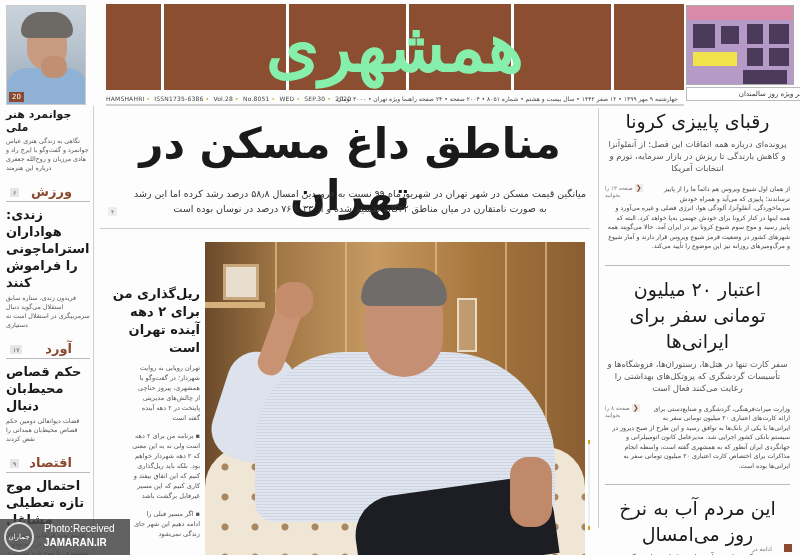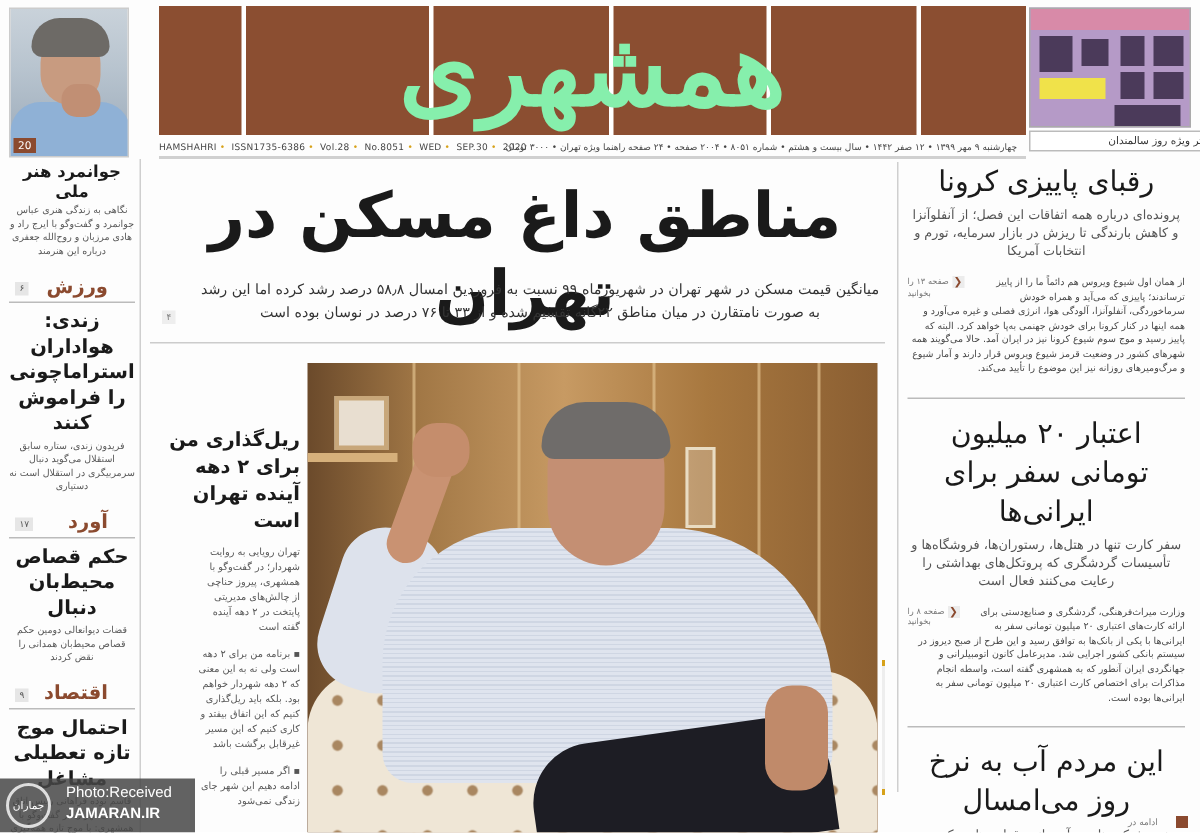--- a/index.html
+++ b/index.html
@@ -25,21 +25,21 @@
   .mast-meta-right { position:absolute; right:122px; top:95px; font-size:6px; color:#444; direction: rtl; }
   .mast-rule { position:absolute; left:106px; top:104px; width:578px; height:2px; background:#d0d0d0; }
 
   .poster { position:absolute; left:686px; top:5px; width:108px; height:80px; background:#b59ac7; border:1px solid #aaa; overflow:hidden; }
   .poster .band { position:absolute; left:0; right:0; top:0; height:14px; background:#d88aa8; }
   .poster .blk { position:absolute; background:#4b3a5a; }
   .poster .yel { position:absolute; background:#f0e24a; }
   .poster-caption { position:absolute; left:686px; top:87px; width:128px; height:14px; border:1px solid #bbb; background:#fff; font-size:7px; text-align:right; line-height:12px; direction:rtl; color:#333; }
 
   
-  .left-col { position:absolute; left:6px; top:106px; width:84px; height:449px; direction:rtl; text-align:center; }
+  .left-col { position:absolute; left:6px; top:106px; width:84px; height:449px; direction:rtl; text-align:left; }
   .vrule { position:absolute; width:1px; background:#cfcfcf; }
   .left-head { font-size:11px; font-weight:bold; margin-top:2px; }
   .left-text { font-size:6.3px; line-height:9px; color:#555; margin-top:2px; }
   .sec { position:relative; margin-top:14px; border-bottom:1px solid #bbb; height:16px; }
   .sec-name { position:absolute; right:18px; top:-2px; font-size:13px; font-weight:bold; color:#8b4a2f; }
   .sec-num { position:absolute; left:4px; top:2px; font-size:6px; background:#e6e6e6; color:#555; padding:1px 3px; }
   .sec-title { font-size:13px; font-weight:bold; line-height:17px; margin-top:4px; }
 
   
   .main-headline { position:absolute; left:110px; top:118px; width:480px; font-size:42px; font-weight:bold; direction:rtl; text-align:center; letter-spacing:-1px; line-height:52px; }

